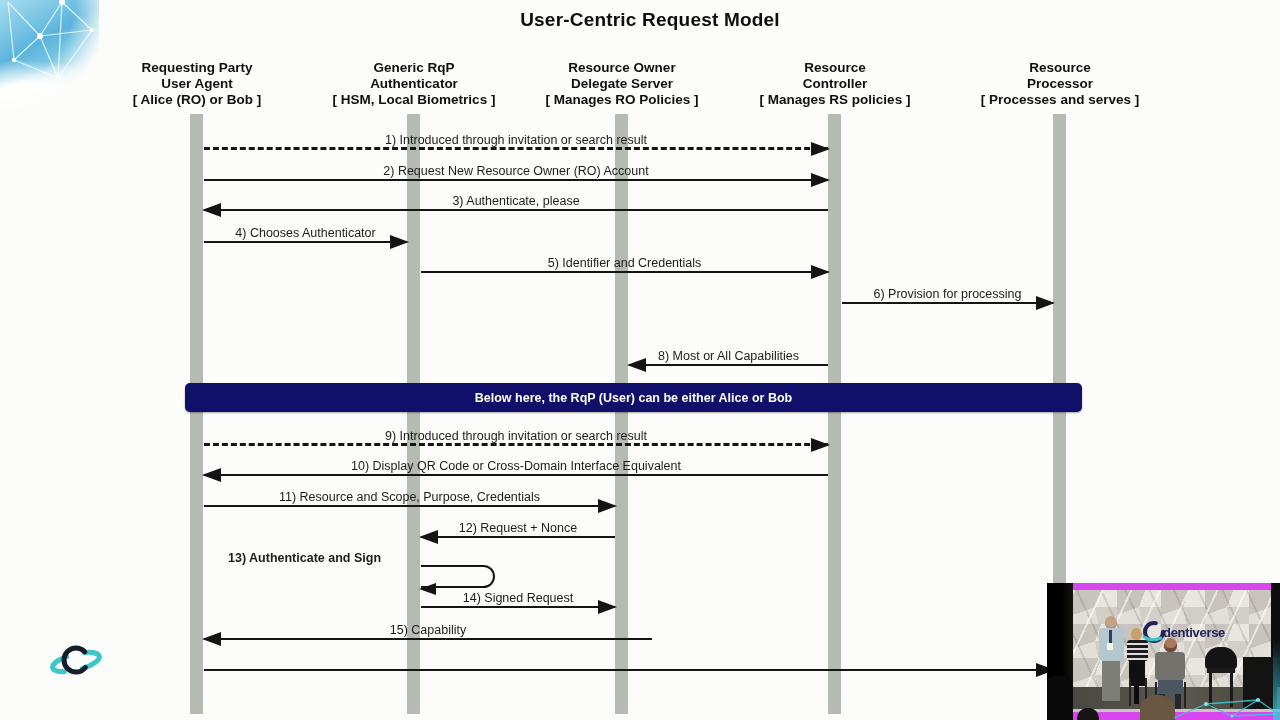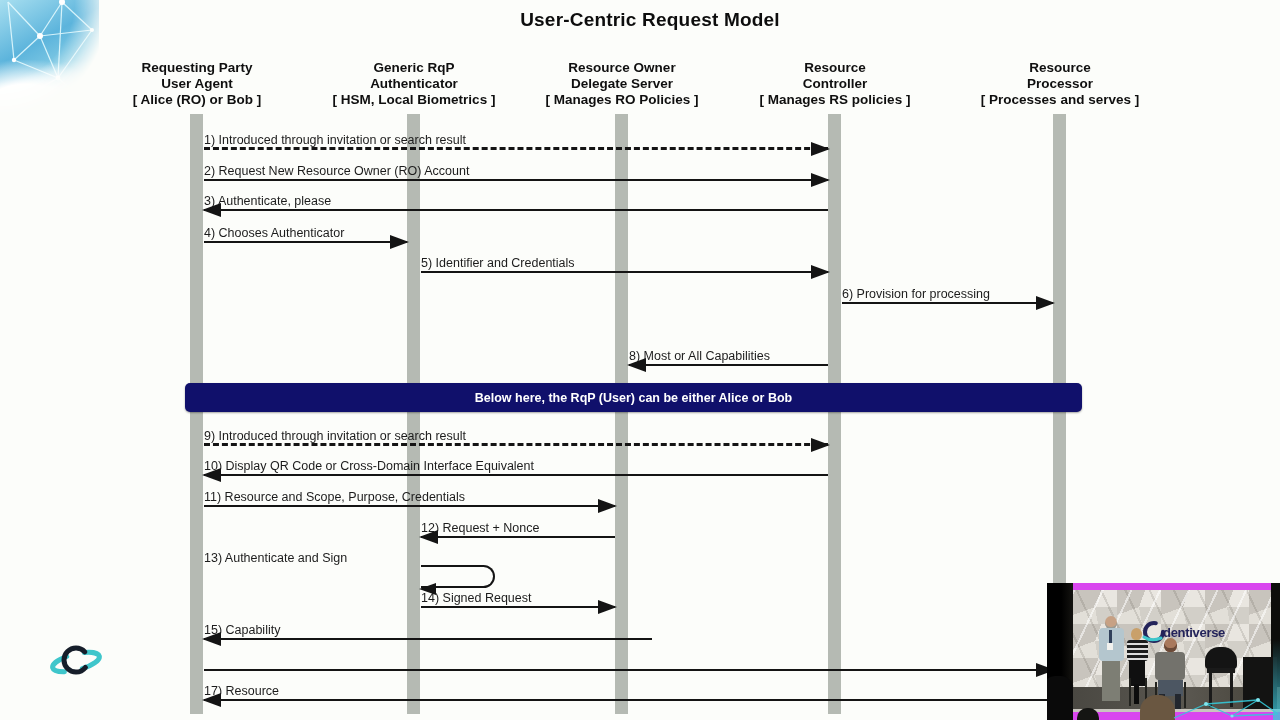--- a/index.html
+++ b/index.html
@@ -20,28 +20,28 @@
      background:radial-gradient(ellipse at 30% 80%,#fff 35%,rgba(255,255,255,0) 72%),
                 radial-gradient(ellipse at 75% 95%,#fff 30%,rgba(255,255,255,0) 70%);}
 
   
   .actor{position:absolute;top:60px;width:230px;text-align:center;font-weight:bold;
          font-size:13.5px;line-height:16px;color:#0f0f0f;white-space:nowrap;}
   .lifeline{position:absolute;top:114px;width:13px;background:#b5bab3;z-index:1;}
 
   
   .msg{position:absolute;height:20px;z-index:2;}
-  .msg .lbl{position:absolute;left:0;right:0;bottom:3px;text-align:left;
+  .msg .lbl{position:absolute;left:0;right:0;bottom:3px;text-align:center;
             font-size:12.5px;color:#1c1c1c;white-space:nowrap;}
   .msg .ln{position:absolute;left:0;right:0;bottom:0;border-top:2px solid #141414;}
   .msg.dashed .ln{border-top:3px dashed #141414;}
   .ah{position:absolute;width:0;height:0;bottom:-6px;}
   .ah-r{right:-2px;border-top:7px solid transparent;border-bottom:7px solid transparent;border-left:19px solid #141414;}
   .ah-l{left:-2px;border-top:7px solid transparent;border-bottom:7px solid transparent;border-right:19px solid #141414;}
-  .lbl-right{text-align:left;}
+  .lbl-right{text-align:left;font-weight:bold;}
   .loop{position:absolute;left:421px;top:565px;width:72px;height:19px;z-index:2;
         border:2px solid #141414;border-left:none;border-radius:0 12px 12px 0;}
   .loop .ah{left:-2px;bottom:-9px;border-top:6px solid transparent;border-bottom:6px solid transparent;border-right:17px solid #141414;}
 
   
   .banner{position:absolute;left:185px;top:383px;width:897px;height:29px;z-index:3;
           background:#10106b;border-radius:5px;box-shadow:0 1px 2px rgba(0,0,0,.35);
           display:flex;align-items:center;justify-content:center;
           color:#fff;font-weight:bold;font-size:12.5px;}
 
@@ -225,25 +225,20 @@
   </div>
   <div class="msg" style="left:204px;top:620px;width:448px">
     <span class="lbl">15) Capability</span>
     <span class="ln"></span>
     <span class="ah ah-l"></span>
   </div>
   <div class="msg" style="left:204px;top:651px;width:849px">
     <span class="ln"></span>
     <span class="ah ah-r"></span>
   </div>
-  <div class="msg" style="left:204px;top:681px;width:849px">
-    <span class="lbl">17) Resource</span>
-    <span class="ln"></span>
-    <span class="ah ah-l"></span>
-  </div>
 
   <svg class="id-logo" viewBox="0 0 52 36">
     <ellipse cx="26" cy="19" rx="24" ry="8" fill="none" stroke="#3fc6cb" stroke-width="5" transform="rotate(-14 26 19)" stroke-dasharray="32 18" stroke-dashoffset="10" stroke-linecap="round"></ellipse>
     <circle cx="26" cy="17" r="12" fill="none" stroke="#161e2a" stroke-width="5" stroke-dasharray="58 18" stroke-dashoffset="-8" stroke-linecap="round"></circle>
   </svg>
 
   <div class="video">
     <div class="v-wall"></div>
     <div class="v-curtain"></div>
     <div class="v-leftdark"></div>

